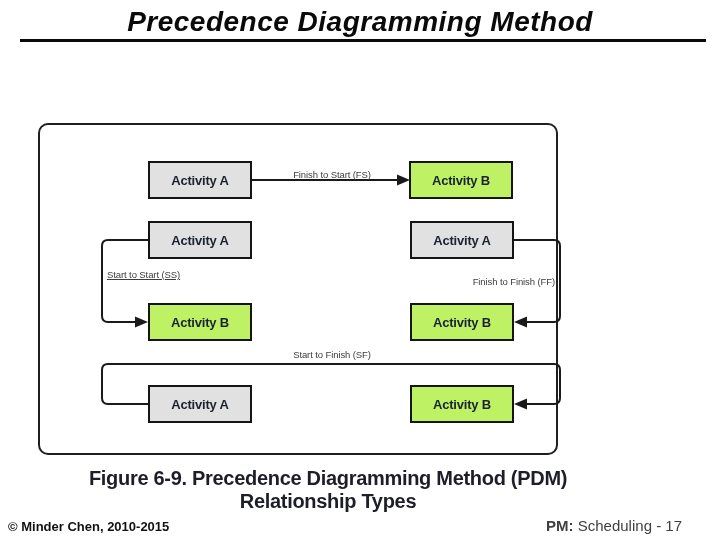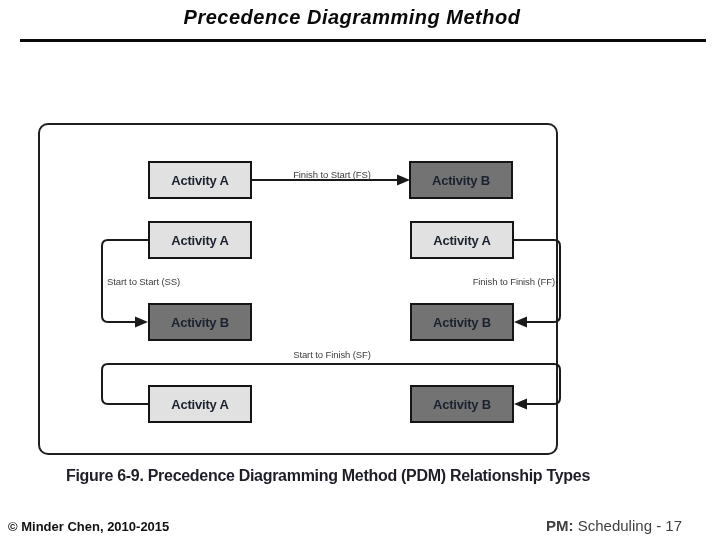--- a/index.html
+++ b/index.html
@@ -6,23 +6,23 @@
   html, body { width: 720px; height: 540px; }
   body {
     position: relative;
     width: 720px; height: 540px;
     background: #ffffff;
     font-family: "Liberation Sans", sans-serif;
     overflow: hidden;
   }
   .page-title {
     position: absolute;
-    top: 6px; left: 4px; width: 696px;
+    top: 6px; left: 12px; width: 696px;
     text-align: center;
-    font-size: 20px;
+    font-size: 28px;
     font-weight: bold;
     font-style: italic;
     letter-spacing: 0.5px;
     color: #0a0a0a;
   }
   .title-underline {
     position: absolute;
     top: 39px; left: 20px;
     width: 686px; height: 3px;
     background: #0a0a0a;
@@ -46,36 +46,36 @@
     border: 2px solid #151515;
     display: flex;
     align-items: center;
     justify-content: center;
     font-size: 13px;
     font-weight: bold;
     letter-spacing: -0.2px;
     color: #1b2230;
   }
   .fill-gray  { background: #e1e1e1; }
-  .fill-white { background: #737373; }
+  .fill-white { background: #bef264; }
   .rel-label {
     position: absolute;
     font-size: 9.5px;
     color: #3d3d3d;
     letter-spacing: -0.1px;
     white-space: nowrap;
   }
   .rel-label.center { text-align: center; }
   .rel-label.right  { text-align: right; }
   .figure-caption {
     position: absolute;
     left: 38px; top: 467px;
     width: 580px;
     text-align: center;
-    font-size: 16px;
+    font-size: 20px;
     font-weight: bold;
     letter-spacing: -0.3px;
     color: #1e1e28;
   }
   .footer-copyright {
     position: absolute;
     left: 8px; top: 519px;
     font-size: 13px;
     font-weight: bold;
     color: #111111;
@@ -133,21 +133,21 @@
     </div>
 
   <div class="activity-box fill-gray" style="left:108px; top:260px;">
       <span>Activity A</span>
     </div>
   <div class="activity-box fill-white" style="left:370px; top:260px;">
       <span>Activity B</span>
     </div>
 
   <div class="rel-label center" style="left:192px; top:44px; width:200px;">Finish to Start (FS)</div>
-  <div class="rel-label" style="left:67px;  top:151px;">Start to Start (SS)</div>
+  <div class="rel-label" style="left:67px;  top:144px;text-decoration:underline;">Start to Start (SS)</div>
   <div class="rel-label right" style="left:365px; top:151px; width:150px;">Finish to Finish (FF)</div>
   <div class="rel-label center" style="left:192px; top:224px; width:200px;">Start to Finish (SF)</div>
 </div>
 
 <div class="figure-caption">Figure 6-9. Precedence Diagramming Method (PDM) Relationship Types</div>
 
 <div class="footer-copyright">© Minder Chen, 2010-2015</div>
 
 <div class="footer-page"><span class="pm">PM:</span> <span>Scheduling - 17</span></div>
 

